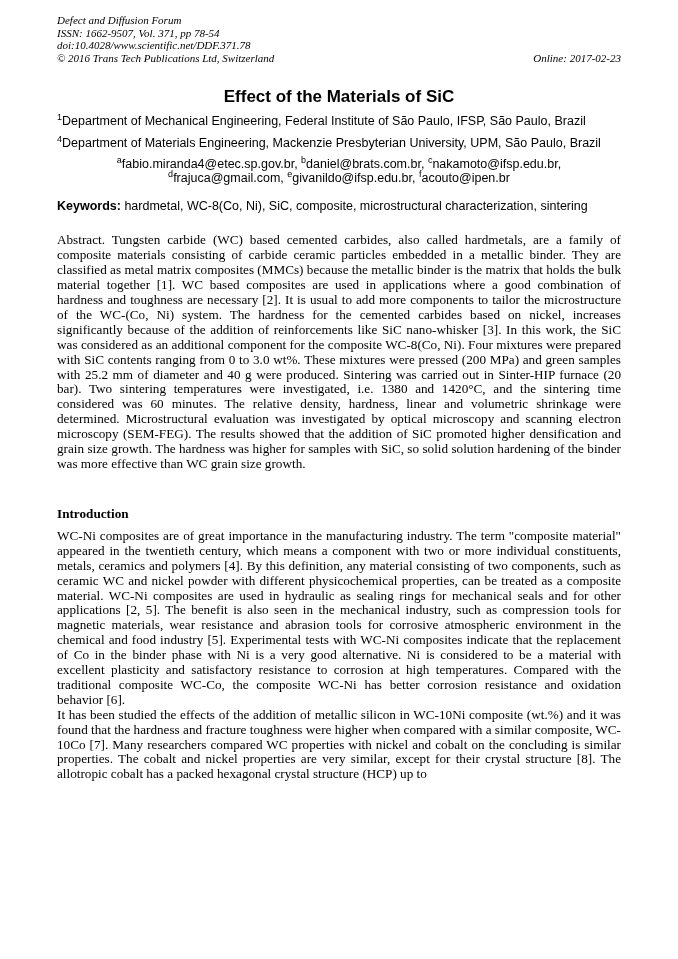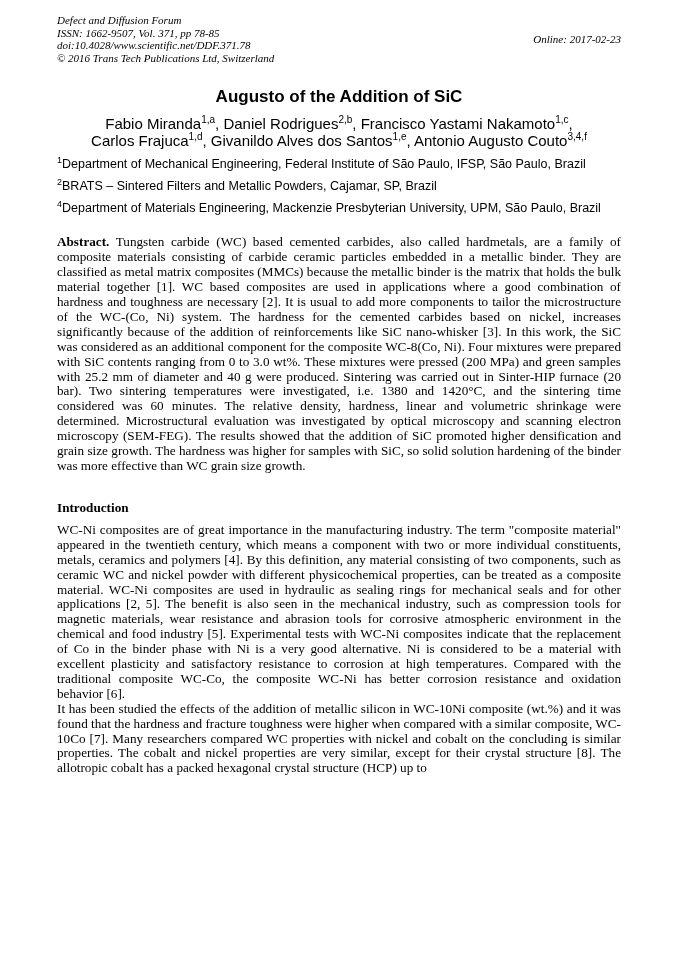--- a/index.html
+++ b/index.html
@@ -8,21 +8,21 @@
     position:relative;
     width:678px; height:959px;
     margin:0 auto;
     background:#ffffff;
     color:#000000;
     padding:14px 57px 0 57px;
     overflow:hidden;
   }
   
   .hdr {
-    display:flex; justify-content:space-between; align-items:center;
+    display:flex; justify-content:space-between; align-items:flex-end;
     font:italic 11px/12.6px "Liberation Serif", "DejaVu Serif", serif;
   }
   .hdr-left div { white-space:nowrap; }
   .hdr-right { white-space:nowrap; text-align:right; }
   
   .title {
     margin-top:24px;
     text-align:center;
     font:bold 17px/18px "Liberation Sans", "DejaVu Sans", sans-serif;
   }
@@ -50,63 +50,63 @@
     margin-top:14px;
     font:12.5px/14px "Liberation Sans", "DejaVu Sans", sans-serif;
   }
   .keywords b { font-weight:bold; }
   
   .abstract {
     margin-top:20px;
     font:13.2px/14.9px "Liberation Serif", "DejaVu Serif", serif;
     text-align:justify;
   }
-  .abstract b { font-weight:bold; }
+  .abstract b { font-weight:normal; }
   .section-heading {
-    margin-top:26px;
+    margin-top:34px;
     font:bold 13.2px/15px "Liberation Serif", "DejaVu Serif", serif;
   }
   .body-par {
     margin-top:8px;
     font:13.2px/14.9px "Liberation Serif", "DejaVu Serif", serif;
     text-align:justify;
   }
   .body-par + .body-par { margin-top:0; }
 </style>
 </head>
 <body>
 
 <div class="page">
 
   <div class="hdr">
     <div class="hdr-left">
       <div>Defect and Diffusion Forum</div>
-      <div>ISSN: 1662-9507, Vol. 371, pp 78-85</div>
+      <div>ISSN: 1662-9507, Vol. 371, pp 78-54</div>
       <div>doi:10.4028/www.scientific.net/DDF.371.78</div>
       <div>© 2016 Trans Tech Publications Ltd, Switzerland</div>
     </div>
     <div class="hdr-right">Online: 2017-02-23</div>
   </div>
 
   <div class="title">
-    <div>Augusto of the Addition of SiC</div>
+    <div>Effect of the Materials of SiC</div>
   </div>
 
-  <div class="authors">
-    <div>Fabio Miranda<sup>1,a</sup>, Daniel Rodrigues<sup>2,b</sup>, Francisco Yastami Nakamoto<sup>1,c</sup>,</div>
-    <div>Carlos Frajuca<sup>1,d</sup>, Givanildo Alves dos Santos<sup>1,e</sup>, Antonio Augusto Couto<sup>3,4,f</sup></div>
-  </div>
 
   <div class="affils">
     <div class="affil"><sup>1</sup>Department of Mechanical Engineering, Federal Institute of São Paulo, IFSP, São Paulo, Brazil</div>
-    <div class="affil"><sup>2</sup>BRATS – Sintered Filters and Metallic Powders, Cajamar, SP, Brazil</div>
     <div class="affil"><sup>4</sup>Department of Materials Engineering, Mackenzie Presbyterian University, UPM, São Paulo, Brazil</div>
   </div>
 
+  <div class="emails">
+    <div><sup>a</sup>fabio.miranda4@etec.sp.gov.br, <sup>b</sup>daniel@brats.com.br, <sup>c</sup>nakamoto@ifsp.edu.br,</div>
+    <div><sup>d</sup>frajuca@gmail.com, <sup>e</sup>givanildo@ifsp.edu.br, <sup>f</sup>acouto@ipen.br</div>
+  </div>
 
+  <div class="keywords"><b>Keywords:</b><span> hardmetal, WC-8(Co, Ni), SiC, composite, microstructural characterization, sintering</span></div>
 
   <div class="abstract"><b>Abstract.</b><span> Tungsten carbide (WC) based cemented carbides, also called hardmetals, are a family of composite materials consisting of carbide ceramic particles embedded in a metallic binder. They are classified as metal matrix composites (MMCs) because the metallic binder is the matrix that holds the bulk material together [1]. WC based composites are used in applications where a good combination of hardness and toughness are necessary [2]. It is usual to add more components to tailor the microstructure of the WC-(Co, Ni) system. The hardness for the cemented carbides based on nickel, increases significantly because of the addition of reinforcements like SiC nano-whisker [3]. In this work, the SiC was considered as an additional component for the composite WC-8(Co, Ni). Four mixtures were prepared with SiC contents ranging from 0 to 3.0 wt%. These mixtures were pressed (200 MPa) and green samples with 25.2 mm of diameter and 40 g were produced. Sintering was carried out in Sinter-HIP furnace (20 bar). Two sintering temperatures were investigated, i.e. 1380 and 1420°C, and the sintering time considered was 60 minutes. The relative density, hardness, linear and volumetric shrinkage were determined. Microstructural evaluation was investigated by optical microscopy and scanning electron microscopy (SEM-FEG). The results showed that the addition of SiC promoted higher densification and grain size growth. The hardness was higher for samples with SiC, so solid solution hardening of the binder was more effective than WC grain size growth.</span></div>
 
   <div class="section-heading">Introduction</div>
 
   <p class="body-par">WC-Ni composites are of great importance in the manufacturing industry. The term "composite material" appeared in the twentieth century, which means a component with two or more individual constituents, metals, ceramics and polymers [4]. By this definition, any material consisting of two components, such as ceramic WC and nickel powder with different physicochemical properties, can be treated as a composite material. WC-Ni composites are used in hydraulic as sealing rings for mechanical seals and for other applications [2, 5]. The benefit is also seen in the mechanical industry, such as compression tools for magnetic materials, wear resistance and abrasion tools for corrosive atmospheric environment in the chemical and food industry [5]. Experimental tests with WC-Ni composites indicate that the replacement of Co in the binder phase with Ni is a very good alternative. Ni is considered to be a material with excellent plasticity and satisfactory resistance to corrosion at high temperatures. Compared with the traditional composite WC-Co, the composite WC-Ni has better corrosion resistance and oxidation behavior [6].</p>
   <p class="body-par">It has been studied the effects of the addition of metallic silicon in WC-10Ni composite (wt.%) and it was found that the hardness and fracture toughness were higher when compared with a similar composite, WC-10Co [7]. Many researchers compared WC properties with nickel and cobalt on the concluding is similar properties. The cobalt and nickel properties are very similar, except for their crystal structure [8]. The allotropic cobalt has a packed hexagonal crystal structure (HCP) up to</p>
 
 </div>
 

